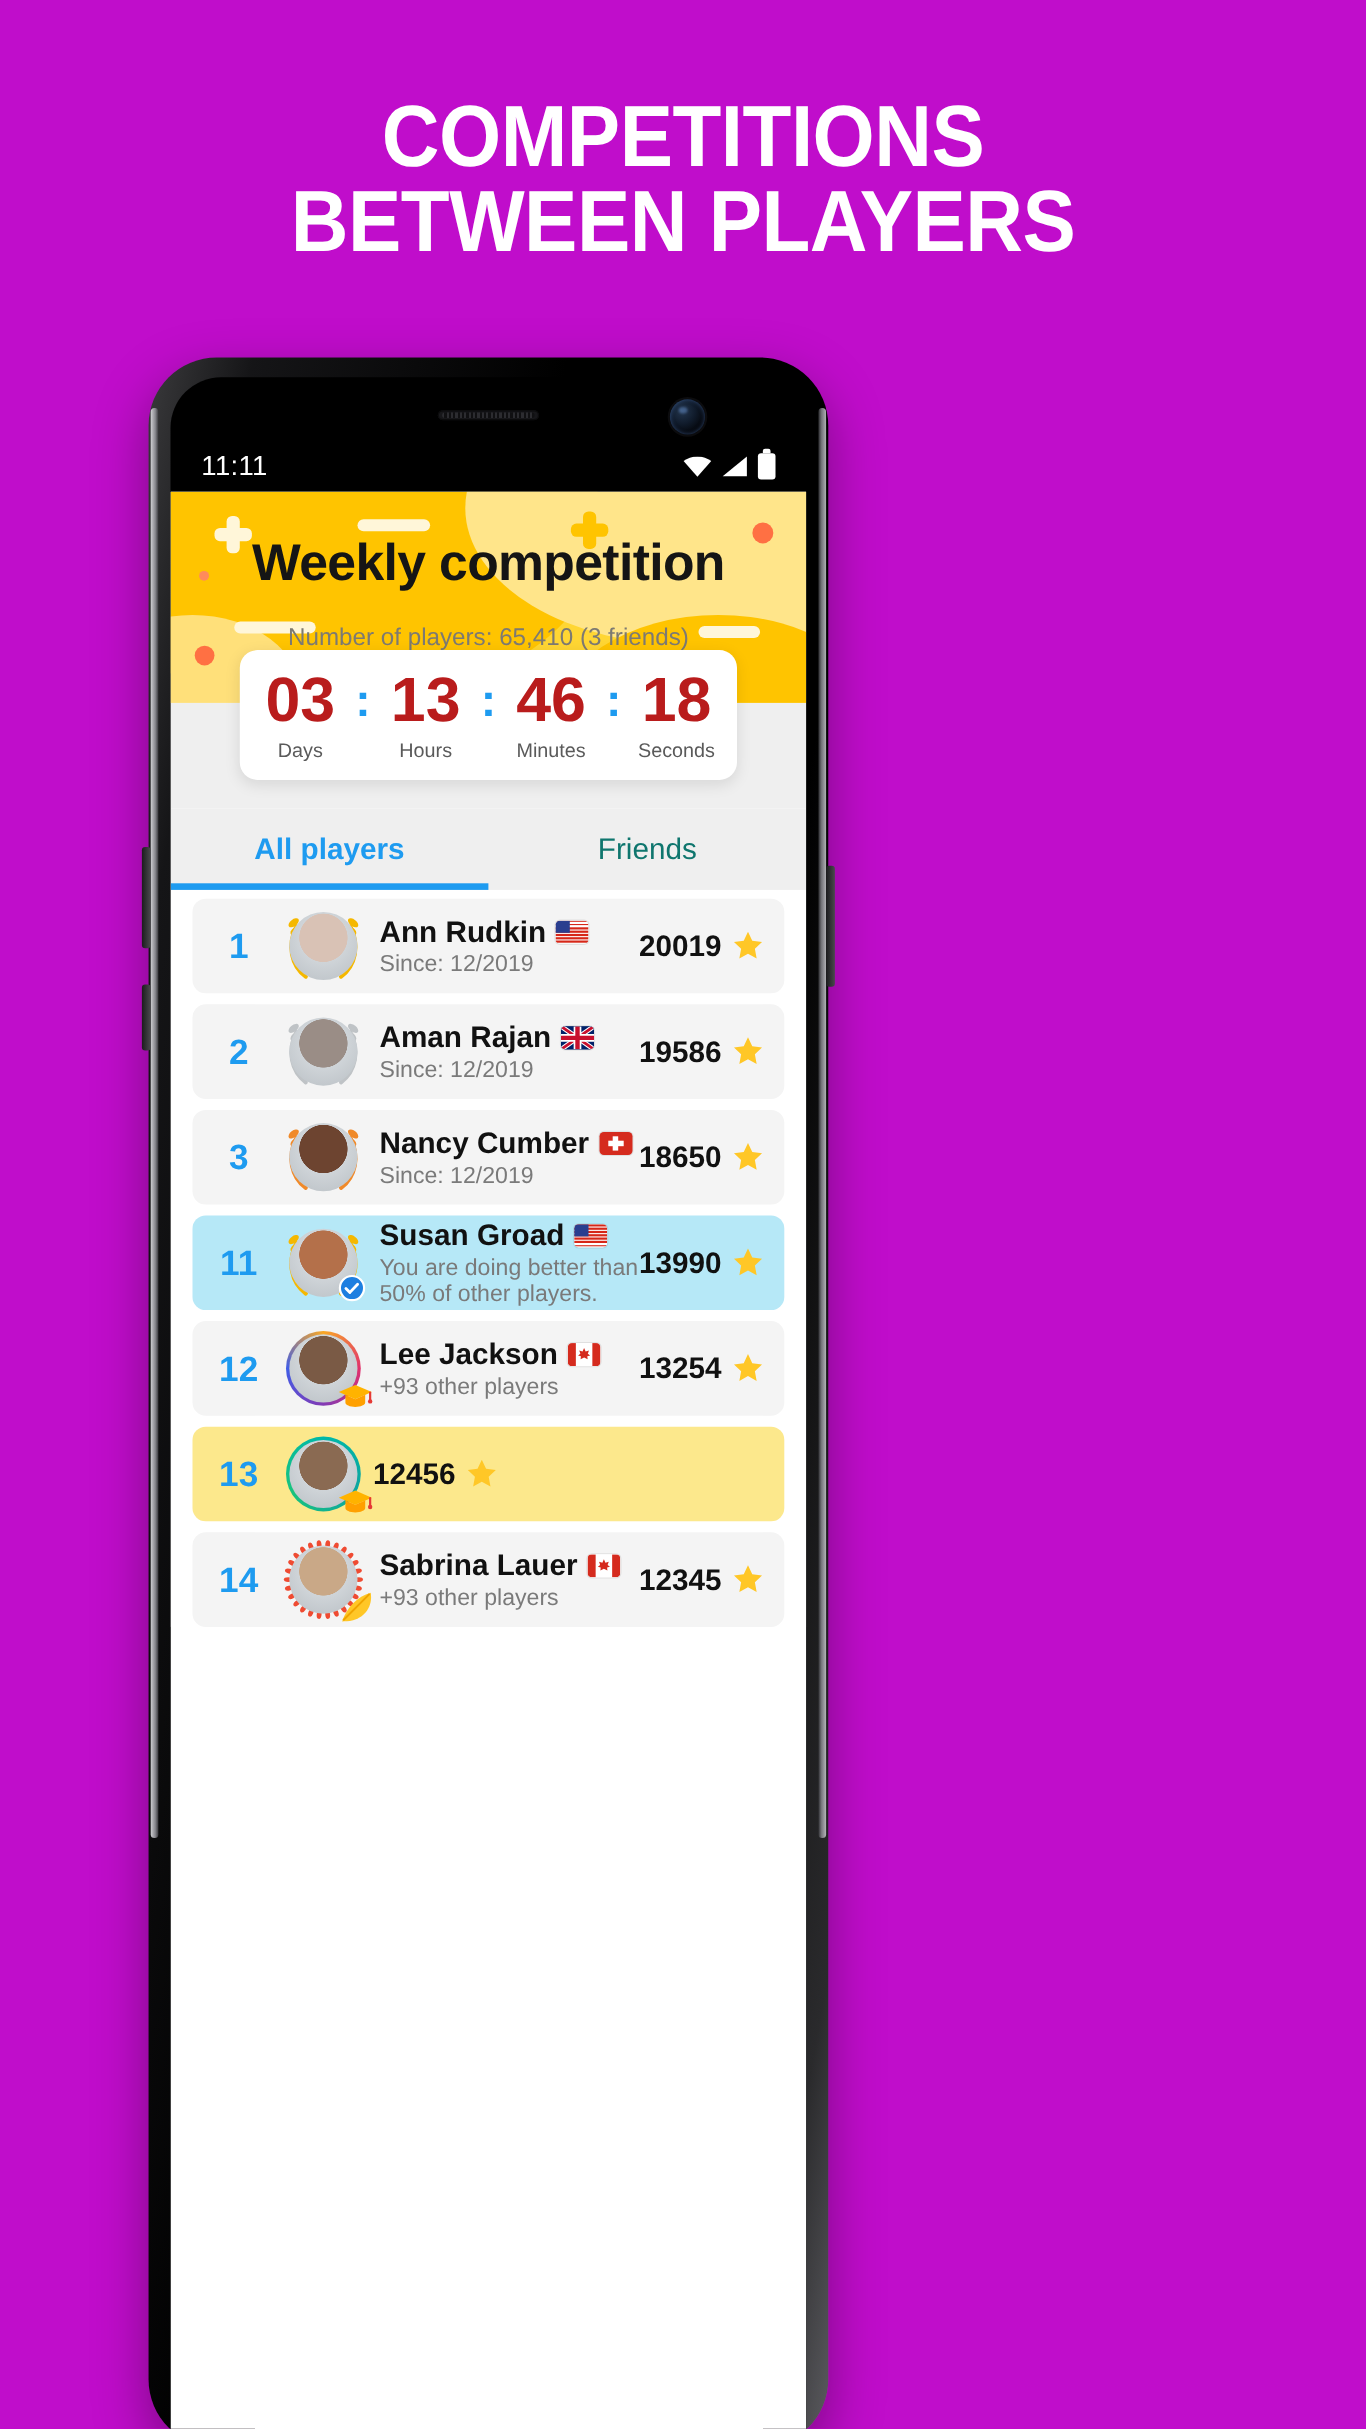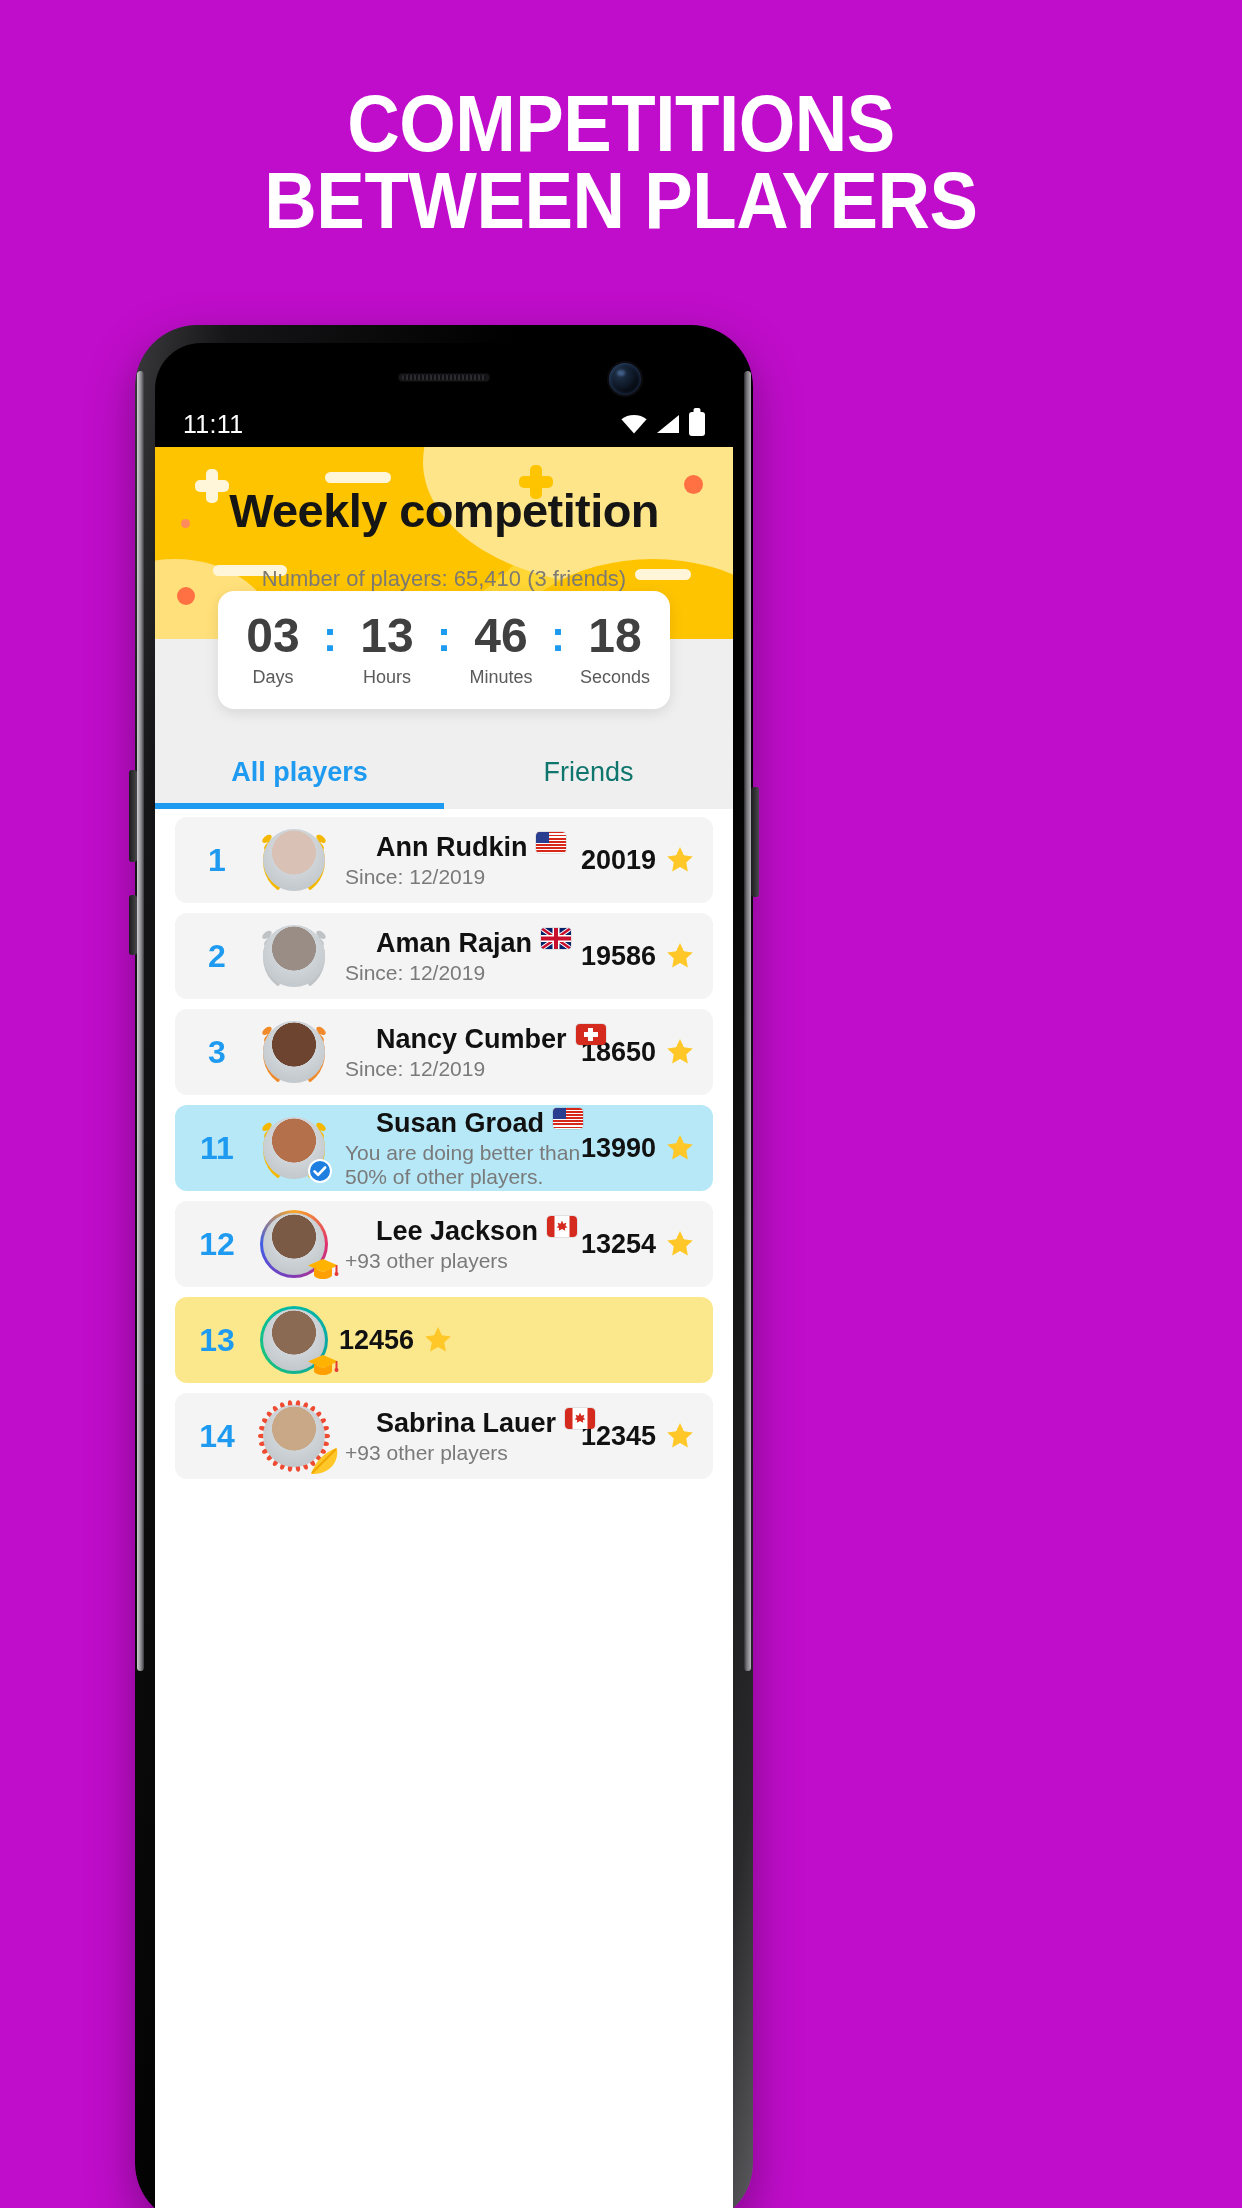--- a/index.html
+++ b/index.html
@@ -143,21 +143,21 @@
   
   .belt { position:relative; height:96px; background:#EFEFEF; }
   .countdown {
     position:absolute; left:50%; transform:translateX(-50%);
     top:-48px; width:452px; height:118px;
     background:#fff; border-radius:16px;
     box-shadow:0 4px 14px rgba(0,0,0,.10);
     display:flex; align-items:center; justify-content:center;
   }
   .cd-unit { width:96px; text-align:center; }
-  .cd-val { font-size:48px; font-weight:bold; color:#404040; line-height:1; }
+  .cd-val { font-size:57px; font-weight:bold; color:#b91c1c; line-height:1; }
   .cd-lab { font-size:18px; color:#5a5a5a; margin-top:7px; }
   .cd-sep {
     font-size:42px; font-weight:bold; color:#1E9BF0;
     margin-bottom:26px; width:18px; text-align:center;
   }
 
   
   .tabs {
     position:relative; display:flex; height:74px; background:#EFEFEF;
   }
@@ -196,21 +196,21 @@
   }
   .laurel { position:absolute; inset:0; z-index:1; }
   .laurel svg { width:100%; height:100%; display:block; }
 
   .badge-mini {
     position:absolute; right:6px; bottom:2px; z-index:4;
     width:26px; height:26px;
   }
 
   .info { flex:1; min-width:0; padding-left:6px; }
-  .nameline { display:flex; gap:9px;margin-left:31px; }
+  .nameline { display:flex; align-items:center; gap:9px; }
   .pname { font-size:27px; font-weight:bold; color:#111; white-space:nowrap; }
   .flag {
     width:30px; height:21px; border-radius:4px; flex:none;
     overflow:hidden; position:relative; box-shadow:0 0 0 1px rgba(0,0,0,.08);
   }
   .sub { font-size:21px; color:#7a7a7a; margin-top:2px; line-height:1.12; }
 
   .score {
     display:flex; align-items:center; gap:9px; flex:none;
   }

